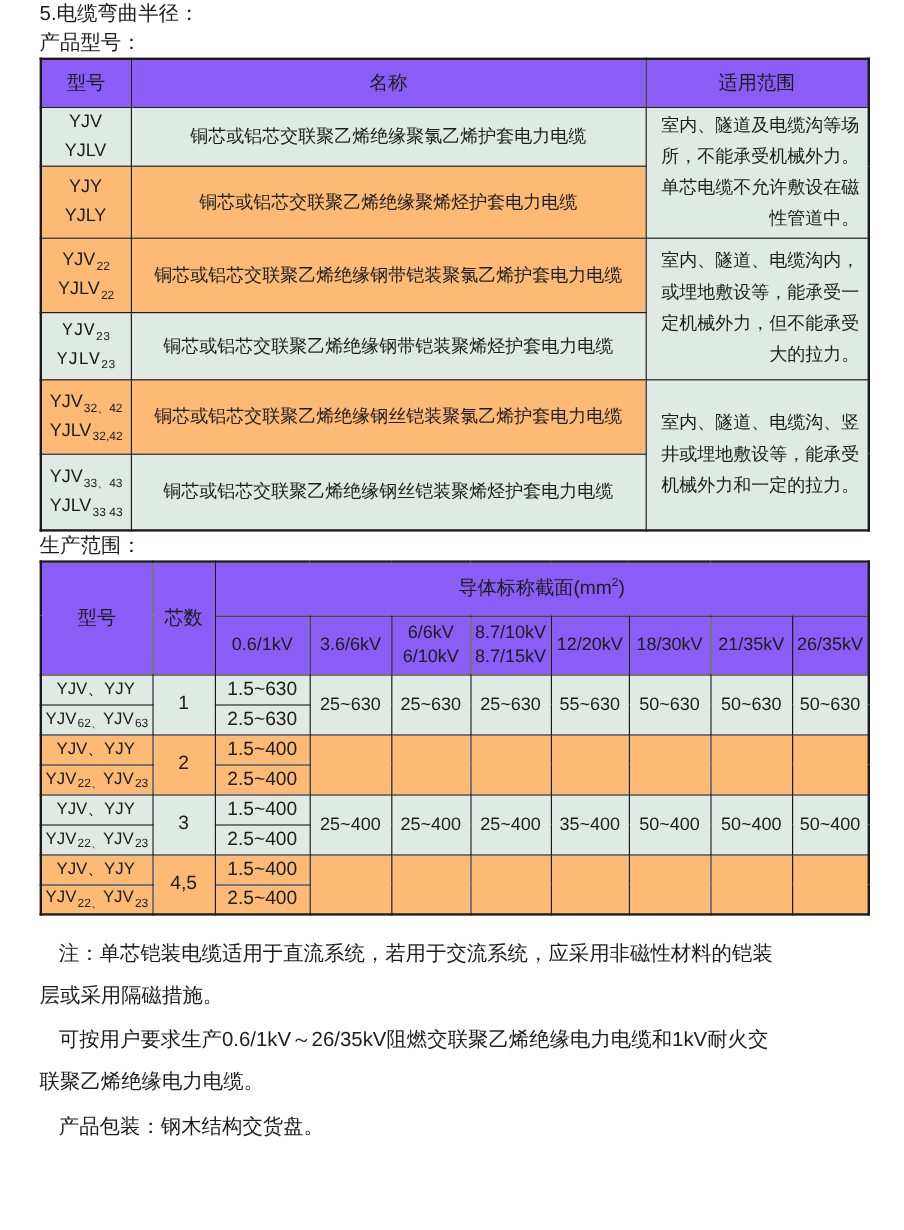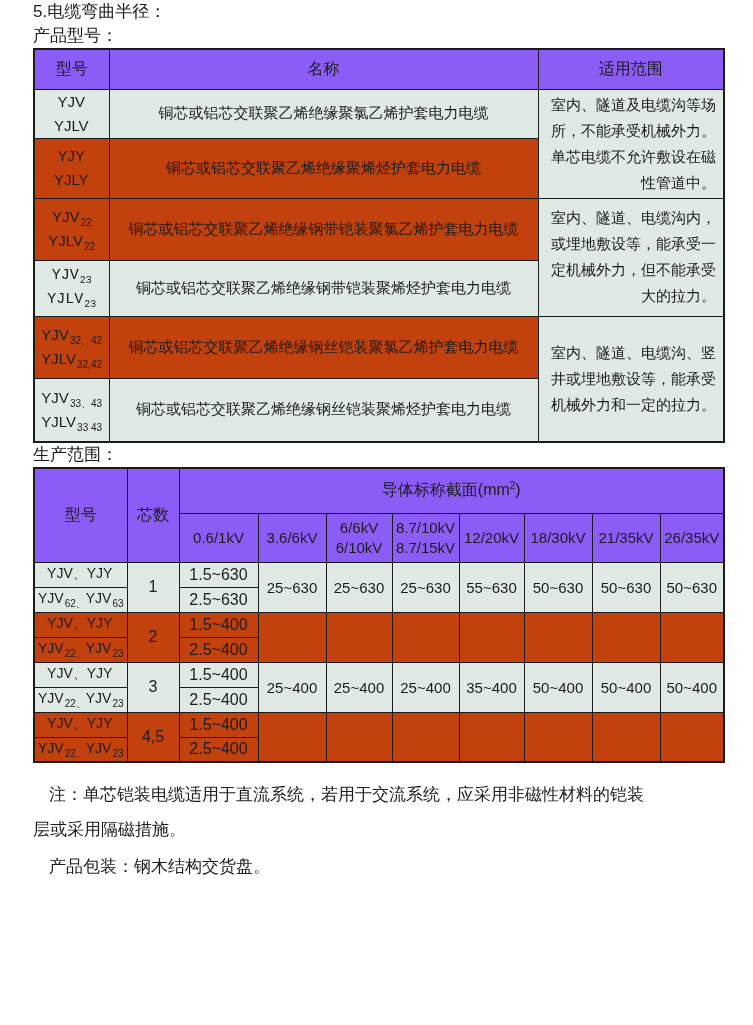--- a/index.html
+++ b/index.html
@@ -18,21 +18,21 @@
 
   
   table{border-collapse:collapse;table-layout:fixed;width:690px;
         border:2px solid #1b1b1b;}
   th,td{border:1.5px solid #1b1b1b;padding:0;vertical-align:middle;
         text-align:center;overflow:hidden;}
   th{background:#8b5cf6;font-weight:normal;font-size:16px;}
   sub{font-size:10px;line-height:1;margin-left:1px;}
   sup{font-size:10px;line-height:1;}
   .bg-blue{background:#e0eae5;}
-  .bg-cream{background:#c2410c;}
+  .bg-cream{background:#fdba74;}
 
   
   .t1 .model{font-size:15px;white-space:nowrap;}
   .t1 .mline{line-height:24px;}
   .t1 .name{font-size:15px;white-space:nowrap;}
   .t1 .scope{font-size:15px;text-align:right;line-height:26px;
              padding:2px 7px;background:#e0eae5;margin-left:11px;}
   .t1 thead tr{height:40px;}
   .t1 .r1{height:49px;}
   .t1 .r2{height:58px;}
@@ -232,16 +232,17 @@
       </tr>
       <tr class="bg-cream">
         <td class="model"><span>YJV</span><sub>22、</sub><span>YJV</span><sub>23</sub></td>
         <td class="section">2.5~400</td>
       </tr>
     </tbody>
   </table>
 
   <div class="notes">
     <p class="note">注：单芯铠装电缆适用于直流系统，若用于交流系统，应采用非磁性材料的铠装层或采用隔磁措施。</p>
+    <p class="note">可按用户要求生产0.6/1kV～26/35kV阻燃交联聚乙烯绝缘电力电缆和1kV耐火交联聚乙烯绝缘电力电缆。</p>
     <p class="note">产品包装：钢木结构交货盘。</p>
   </div>
 
 </div>
 
 </body></html>

